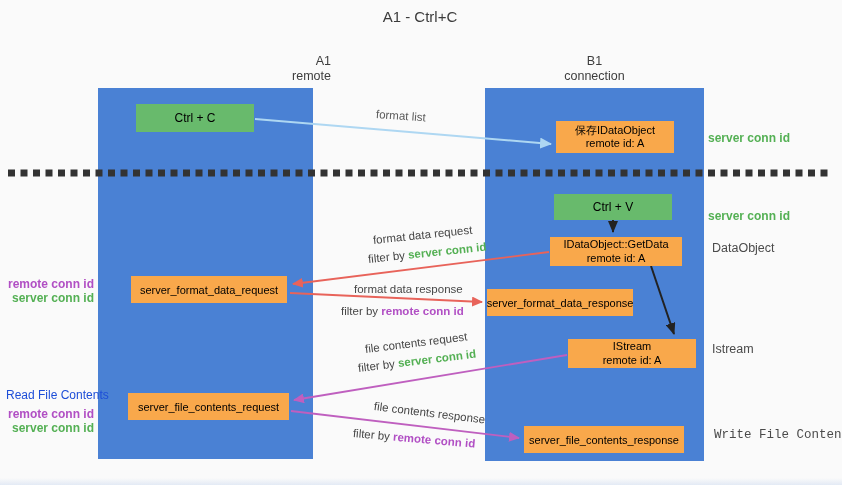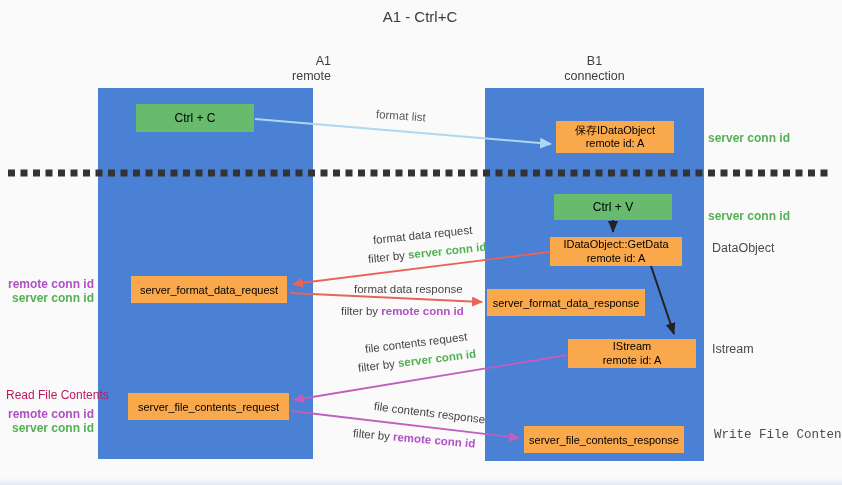--- a/index.html
+++ b/index.html
@@ -35,21 +35,21 @@
   .node.green{background:#68ba6c;font-size:12px;}
   .node.orange{background:#f9a84b;}
   .one-line{font-size:11px;}
   .two-line{font-size:11px;line-height:13.5px;}
 
   .ctrl-c{left:136px;top:104px;width:118px;height:28px;}
   .save-box{left:556px;top:121px;width:118px;height:32px;}
   .ctrl-v{left:554px;top:194px;width:118px;height:26px;}
   .getdata-box{left:550px;top:237px;width:132px;height:29px;}
   .fmt-req-box{left:131px;top:276px;width:156px;height:27px;}
-  .fmt-resp-box{left:487px;top:289px;width:158px;height:27px;}
+  .fmt-resp-box{left:487px;top:289px;width:146px;height:27px;}
   .istream-box{left:568px;top:339px;width:128px;height:29px;}
   .file-req-box{left:128px;top:393px;width:161px;height:27px;}
   .file-resp-box{left:524px;top:426px;width:160px;height:27px;}
 
   .side-label{position:absolute;font-size:12.5px;color:#4a4a4a;white-space:nowrap;}
   .green-id{color:#54b054;font-weight:bold;font-size:12px;}
   .purple-id{color:#b14fc4;font-weight:bold;font-size:12px;}
   .id-stack{position:absolute;width:88px;text-align:right;font-size:12px;line-height:14px;white-space:nowrap;}
 
   .flow-label{
@@ -162,21 +162,21 @@
   <div class="side-label green-id" style="left:708px;top:131px;">server conn id</div>
   <div class="side-label green-id" style="left:708px;top:209px;">server conn id</div>
   <div class="side-label" style="left:712px;top:241px;">DataObject</div>
   <div class="side-label" style="left:712px;top:342px;">Istream</div>
   <div class="side-label" style="left:714px;top:428px;font-family:Liberation Mono, monospace;">Write File Contents</div>
 
   <div class="id-stack" style="left:6px;top:277px;">
     <div class="purple-id">remote conn id</div>
     <div class="green-id">server conn id</div>
   </div>
-  <div class="side-label" style="left:6px;top:388px;font-size:12px;color:#be185d;">Read File Contents</div>
+  <div class="side-label" style="left:6px;top:388px;font-size:12px;color:#1d4ed8;">Read File Contents</div>
   <div class="id-stack" style="left:6px;top:407px;">
     <div class="purple-id">remote conn id</div>
     <div class="green-id">server conn id</div>
   </div>
 
   <div class="flow-label" style="left:376px;top:108px;transform:rotate(4deg);color:#5a5a5a;">format list</div>
 
   <div class="flow-label" style="left:373px;top:234px;transform:rotate(-6deg);">format data request</div>
   <div class="flow-label" style="left:368px;top:253px;transform:rotate(-6deg);">
     <span>filter by </span><span class="fgreen">server conn id</span>

